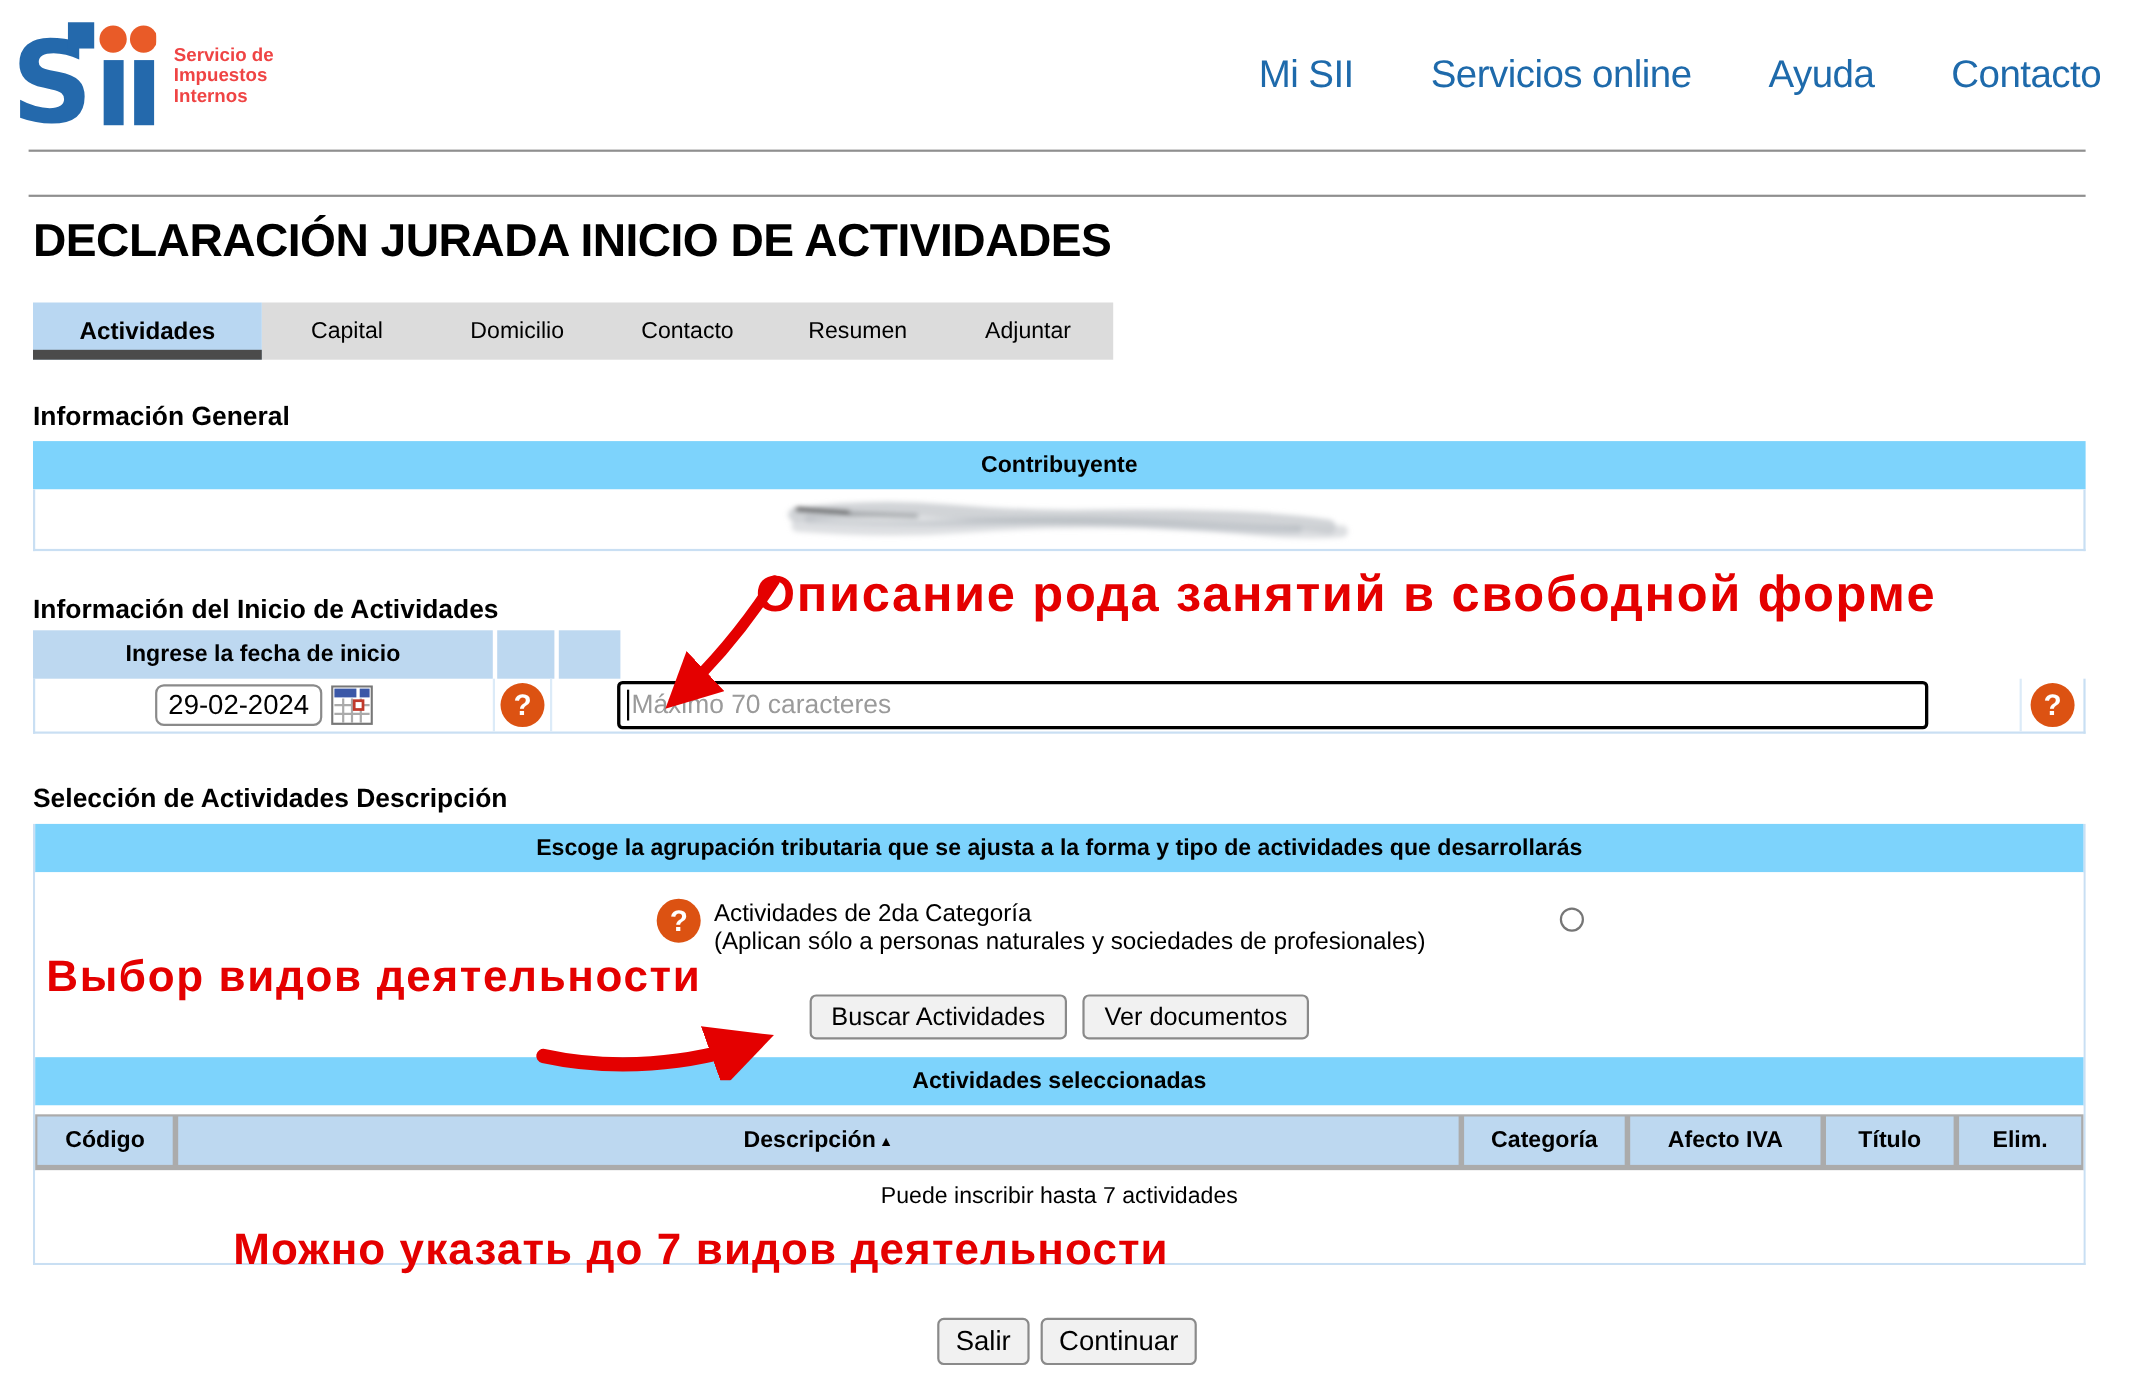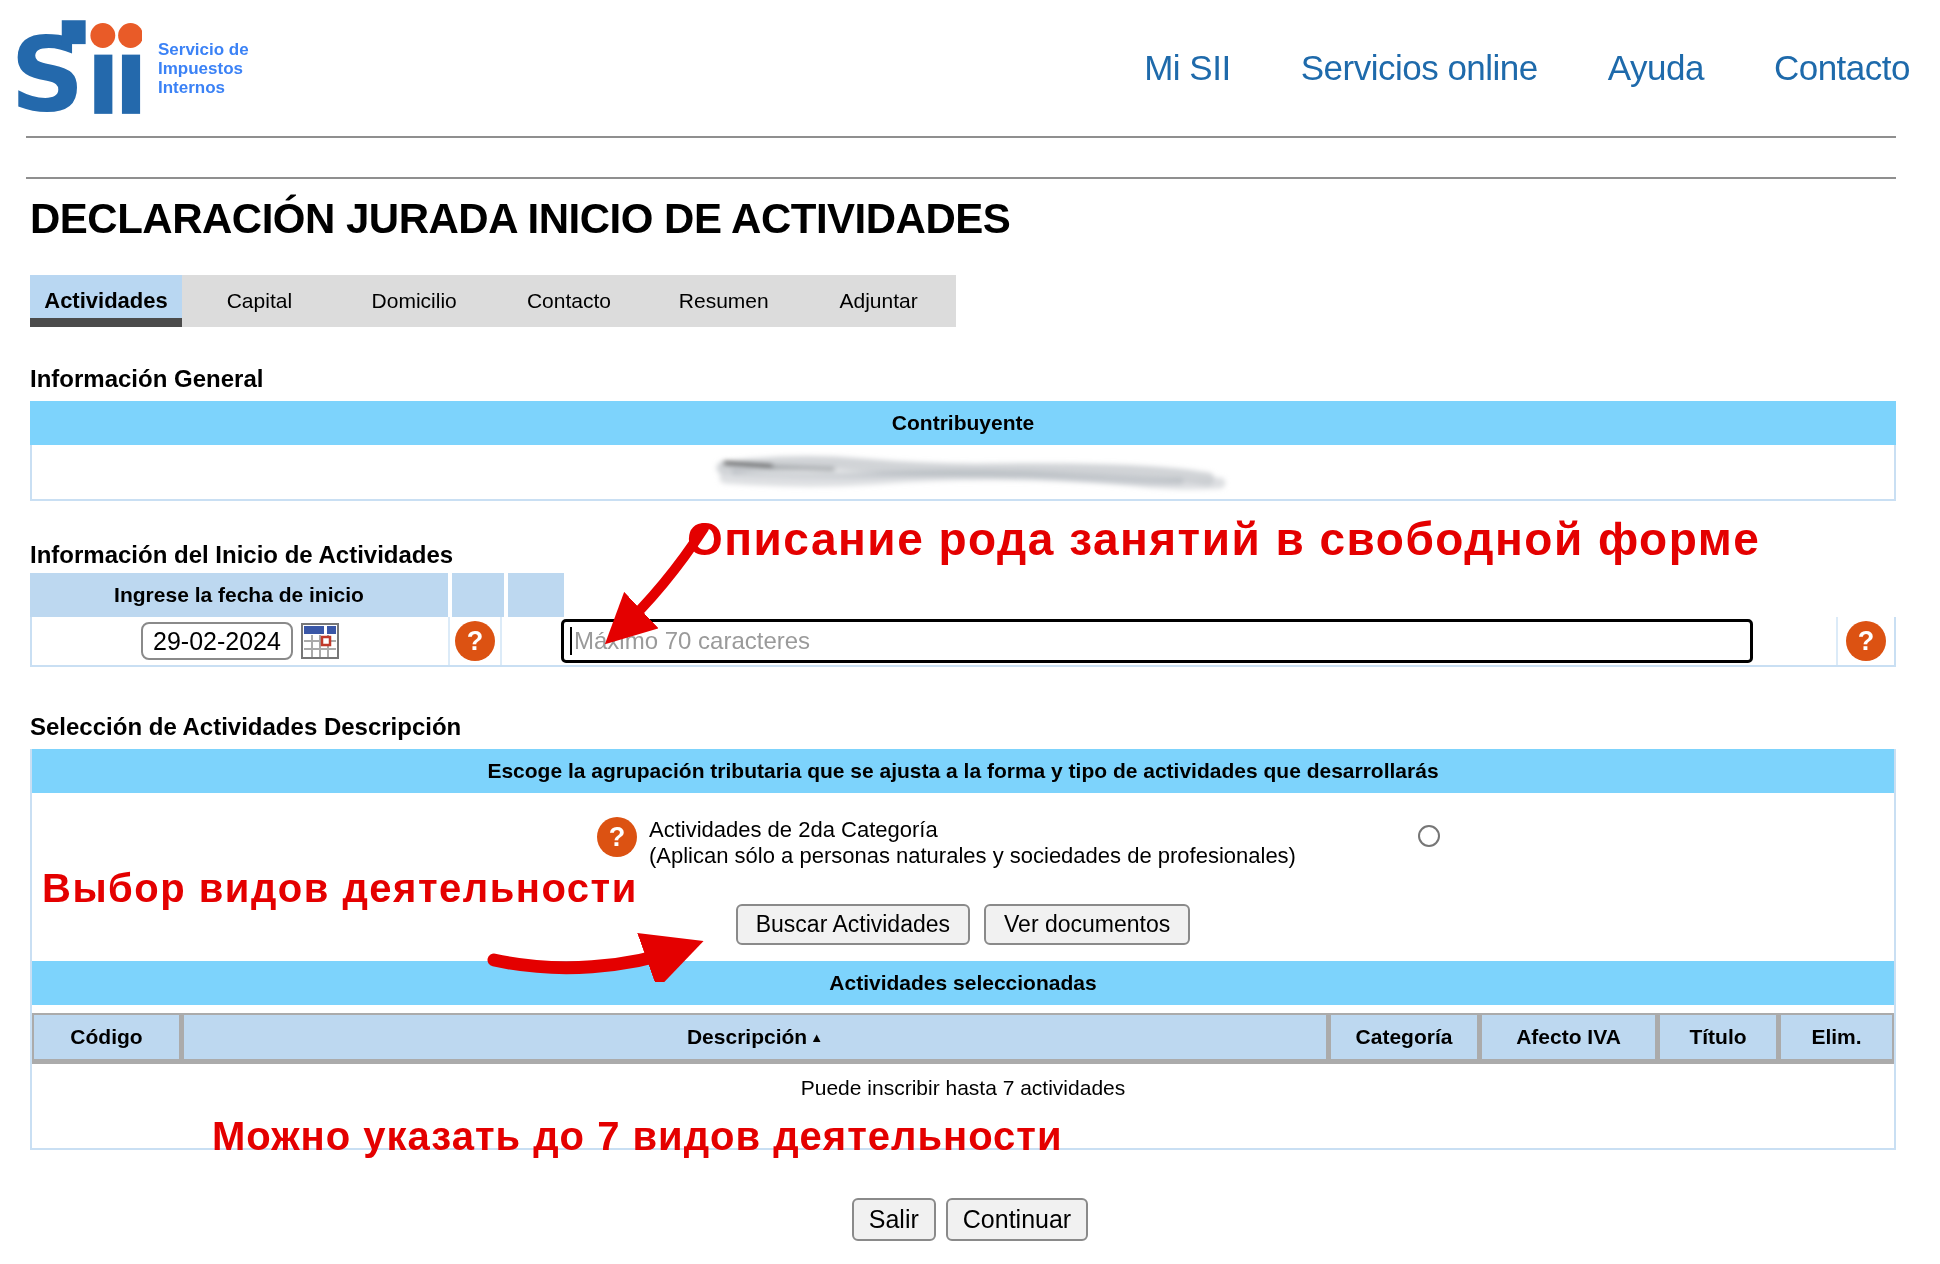--- a/index.html
+++ b/index.html
@@ -4,31 +4,31 @@
 <style>
   html,body{margin:0;padding:0;background:#fff;}
   .page{
     position:relative;width:1940px;height:1264px;background:#fff;overflow:hidden;
     font-family:"Liberation Sans","DejaVu Sans",sans-serif;color:#000;
   }
   
   header{height:136px;display:flex;align-items:center;justify-content:space-between;
          padding:0 30px 0 14px;box-sizing:border-box;}
   .logo{display:flex;align-items:center;gap:16px;cursor:pointer;}
-  .logo-text{font-size:17px;font-weight:bold;color:#3b82f6;line-height:19px;}
+  .logo-text{font-size:17px;font-weight:bold;color:#ef4444;line-height:19px;}
   nav{display:flex;gap:70px;align-items:center;}
   nav a{font-size:35px;color:#1e6aab;text-decoration:none;letter-spacing:-0.5px;}
   .rule{height:2px;background:#8f8f8f;margin:0 44px 0 26px;}
   .rule2{margin-top:39px;}
   
   h1{font-size:42px;line-height:44px;font-weight:bold;margin:18px 0 0 30px;letter-spacing:-0.5px;}
   
   .tabs{display:flex;margin:34px 0 0 30px;height:52px;}
   .tab{display:flex;align-items:center;justify-content:center;cursor:pointer;}
-  .tab-active{width:152px;background:#b9d7f2;font-weight:bold;font-size:22px;position:relative;}
+  .tab-active{width:208px;background:#b9d7f2;font-weight:bold;font-size:22px;position:relative;}
   .tab-active::after{content:"";position:absolute;left:0;right:0;bottom:0;height:9px;background:#4b4b4b;}
   .tabstrip{display:flex;background:#dcdcdc;width:774px;}
   .tabstrip .tab{flex:1;font-size:21px;}
   
   h2{font-size:24px;line-height:28px;font-weight:bold;margin:0 0 0 30px;}
   .h2a{margin-top:38px;}
   .h2b{margin-top:40px;}
   .h2c{margin-top:46px;}
   
   .content{margin:0 44px 0 30px;}
@@ -66,21 +66,21 @@
   .cat-text{font-size:22px;line-height:26px;}
   .radio{position:absolute;left:1386px;top:32px;width:22px;height:22px;border:2px solid #767676;
          border-radius:50%;background:#fff;box-sizing:border-box;cursor:pointer;}
   .action-row{position:absolute;left:0;right:0;top:111px;display:flex;justify-content:center;gap:14px;}
   .gbtn{font-size:23px;font-family:inherit;background:#f1f1f1;border:2px solid #8a8a8a;border-radius:6px;
         padding:5px 18px;cursor:pointer;color:#000;}
   .gapw{height:8px;background:#fff;}
   .colrow{display:flex;background:#ababab;gap:5px;padding:2px 2px 5px 2px;}
   .colrow .hcell{background:#bdd8f0;height:44px;display:flex;align-items:center;justify-content:center;
                  font-weight:bold;font-size:21px;}
-  .w-codigo{width:145px;} .w-desc{flex:1;} .w-cat{width:146px;} .w-iva{width:173px;}
+  .w-codigo{width:123px;} .w-desc{flex:1;} .w-cat{width:146px;} .w-iva{width:173px;}
   .w-tit{width:116px;} .w-elim{width:111px;}
   .sort{font-size:13px;margin-left:3px;}
   .emptyrow{height:84px;text-align:center;padding-top:12px;font-size:21px;box-sizing:border-box;background:#fff;}
   
   .footer-row{display:flex;justify-content:center;gap:10px;margin-top:48px;}
   .footer-row .gbtn{font-size:25px;padding:5px 15px;}
   
   .overlay{position:absolute;z-index:30;}
   .ann{color:#e40000;font-weight:bold;white-space:nowrap;z-index:40;}
   .ann1{left:687px;top:512px;font-size:46px;letter-spacing:1.5px;}

